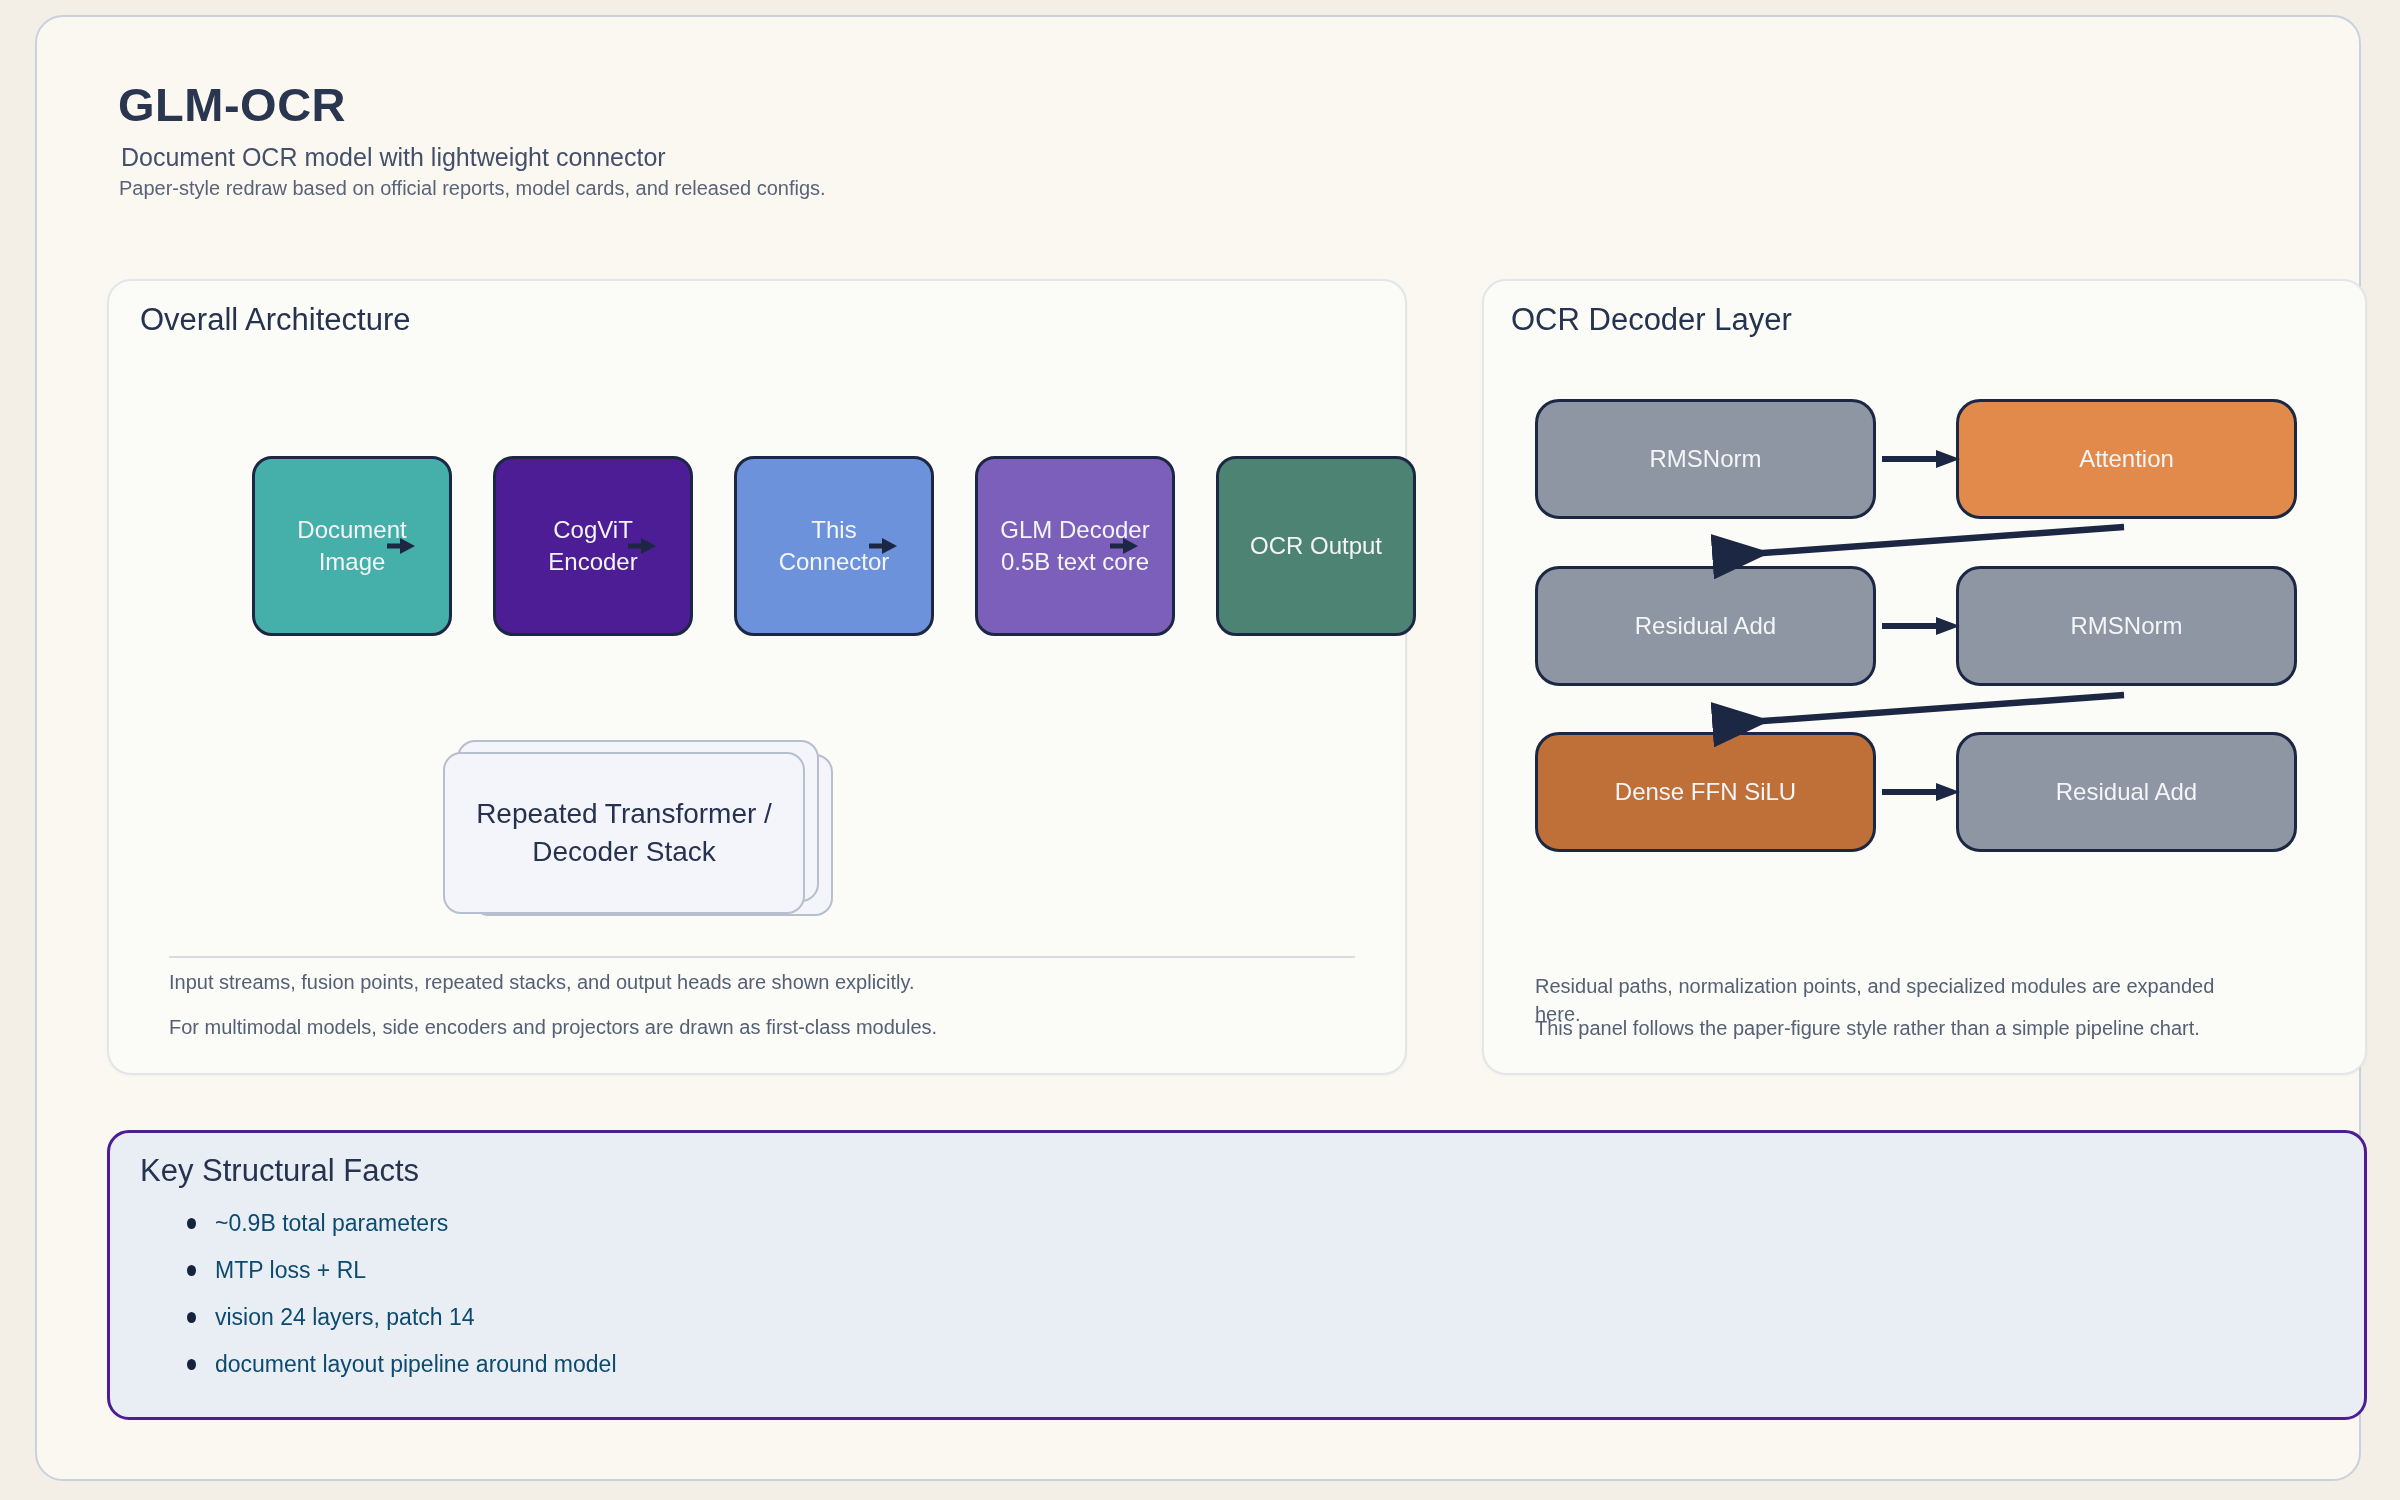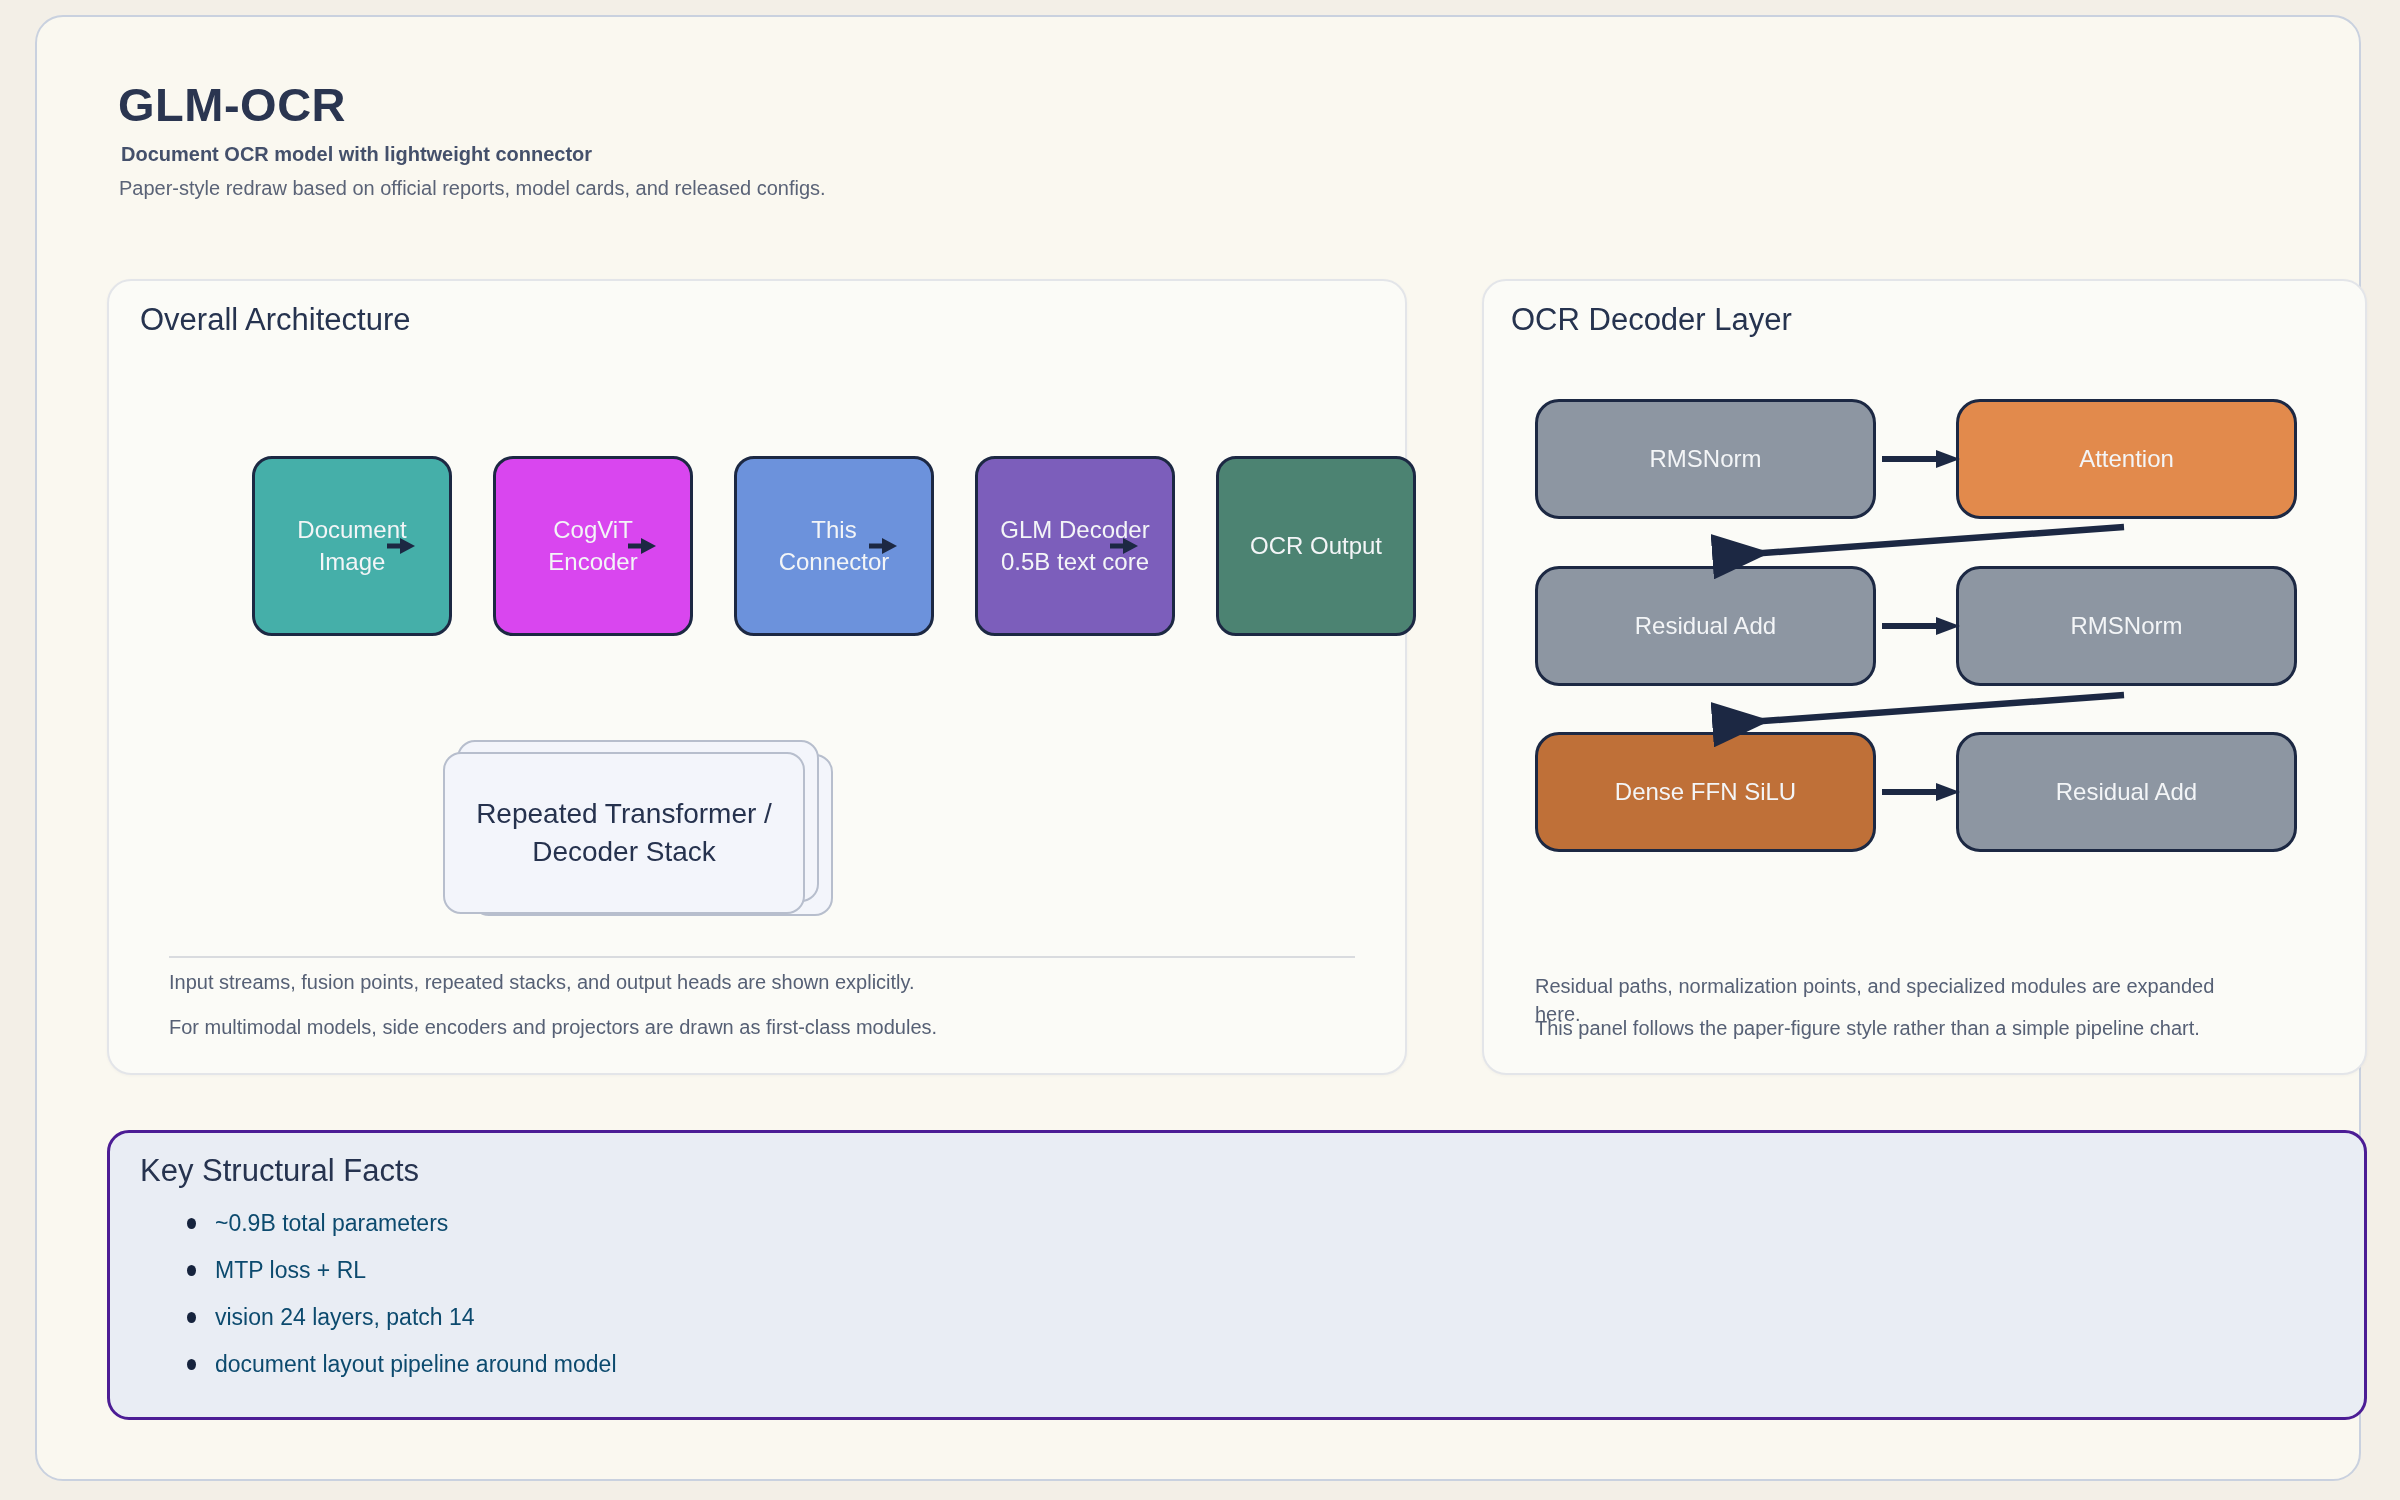--- a/index.html
+++ b/index.html
@@ -14,21 +14,21 @@
     position:absolute;left:35px;top:15px;width:2326px;height:1466px;
     background:#FAF8F0;border:2px solid #C9D1DF;border-radius:28px;
     box-sizing:border-box;
   }
   .page-title{
     position:absolute;left:81px;top:60px;
     font-size:47px;font-weight:600;color:#2A3550;letter-spacing:.5px;
   }
   .page-subtitle{
     position:absolute;left:84px;top:126px;
-    font-size:20px;font-weight:700;color:#44506B;
+    font-size:25px;font-weight:400;color:#44506B;
   }
   .page-note{
     position:absolute;left:82px;top:160px;
     font-size:20px;font-weight:400;color:#5A6377;
   }
   .panel{
     position:absolute;background:#FBFBF7;border:2px solid #E3E5E9;
     border-radius:24px;box-sizing:border-box;
     box-shadow:0 1px 3px rgba(40,50,80,.04);
   }
@@ -107,21 +107,21 @@
     <div class="panel-title">Overall Architecture</div>
 
     <div class="pbox" style="left: 143px; background: rgb(69, 175, 169);">
       <span class="ln">Document</span>
       <span class="ln">Image</span>
     </div>
     <svg class="arrow-sm" style="left:278px;" viewBox="0 0 30 20">
       <rect x="0" y="7.5" width="13" height="5"></rect>
         <polygon points="13,2 28,10 13,18"></polygon>
     </svg>
-    <div class="pbox" style="left: 384px; background: #d946ef;">
+    <div class="pbox" style="left: 384px; background: #4c1d95;">
       <span class="ln">CogViT</span>
       <span class="ln">Encoder</span>
     </div>
     <svg class="arrow-sm" style="left:519px;" viewBox="0 0 30 20">
       <rect x="0" y="7.5" width="13" height="5"></rect>
         <polygon points="13,2 28,10 13,18"></polygon>
     </svg>
     <div class="pbox" style="left: 625px; background: rgb(108, 146, 220);">
       <span class="ln">This</span>
       <span class="ln">Connector</span>

